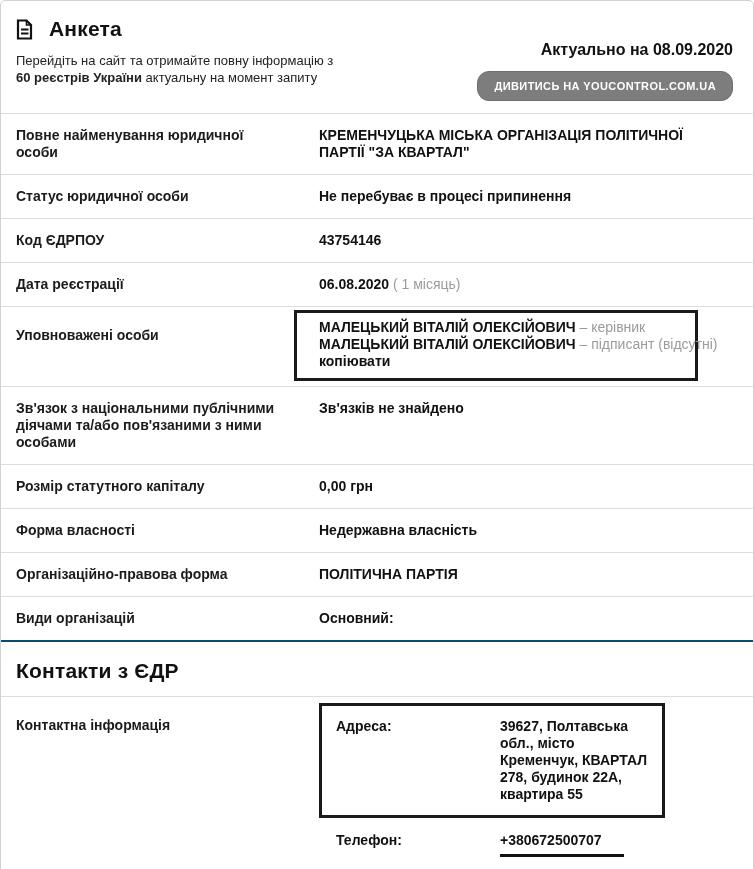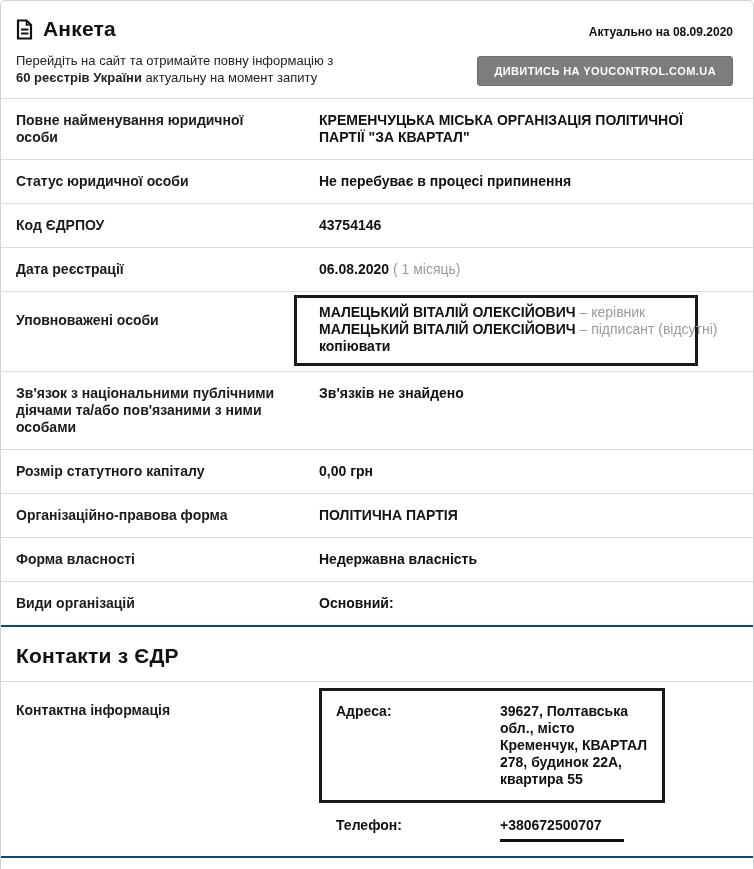--- a/index.html
+++ b/index.html
@@ -18,21 +18,21 @@
     overflow:hidden;
   }
 
   
   .sec-header {
     display:flex;
     justify-content:space-between;
     padding:16px 20px 12px 15px;
     border-bottom:1px solid #dcdcdc;
   }
-  .title-row { display:flex; align-items:center; gap:10px; }
+  .title-row { display:flex; align-items:center; gap:16px; }
   .sec-title {
     font-size:21px;
     font-weight:800;
     letter-spacing:.2px;
     color:#111;
   }
   .subtitle {
     margin-top:11px;
     font-size:13px;
     line-height:17px;
@@ -41,31 +41,32 @@
   .subtitle .line { display:block; }
   .subtitle b { font-weight:800; }
   .hdr-right {
     display:flex;
     flex-direction:column;
     align-items:flex-end;
     justify-content:space-between;
     padding-top:8px;
   }
   .updated {
-    font-size:12px;
+    font-size:16px;
     font-weight:800;
     color:#111;
     white-space:nowrap;
+    margin-top:16px;
   }
   .yc-btn {
     margin-top:12px;
     background:#7d7d7d;
     color:#ffffff;
     border:1px solid #6e6e6e;
-    border-radius:3px;
+    border-radius:12px;
     font-family:inherit;
     font-size:11px;
     font-weight:700;
     letter-spacing:.4px;
     padding:8px 16px;
     cursor:pointer;
     white-space:nowrap;
   }
   .simple-header {
     padding:17px 20px 13px 15px;
@@ -218,27 +219,27 @@
       <div class="row-label">Зв'язок з національними публічними діячами та/або пов'язаними з ними особами</div>
       <div class="row-value">Зв'язків не знайдено</div>
     </div>
 
     <div class="row">
       <div class="row-label">Розмір статутного капіталу</div>
       <div class="row-value">0,00 грн</div>
     </div>
 
     <div class="row">
+      <div class="row-label">Форма власності</div>
+      <div class="row-value">Недержавна власність</div>
+    </div>
+
+    <div class="row">
       <div class="row-label">Організаційно-правова форма</div>
       <div class="row-value">ПОЛІТИЧНА ПАРТІЯ</div>
-    </div>
-
-    <div class="row">
-      <div class="row-label">Форма власності</div>
-      <div class="row-value">Недержавна власність</div>
     </div>
 
     <div class="row">
       <div class="row-label">Види організацій</div>
       <div class="row-value">
         <span class="vline">Основний:</span>
       </div>
     </div>
   </section>
 

